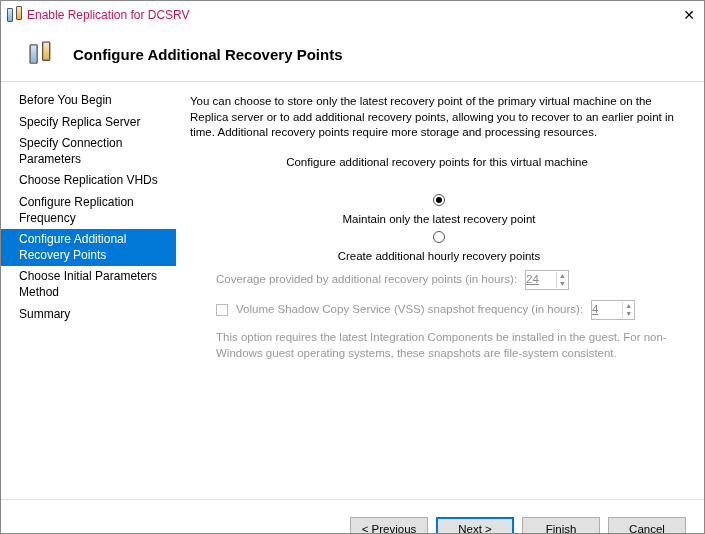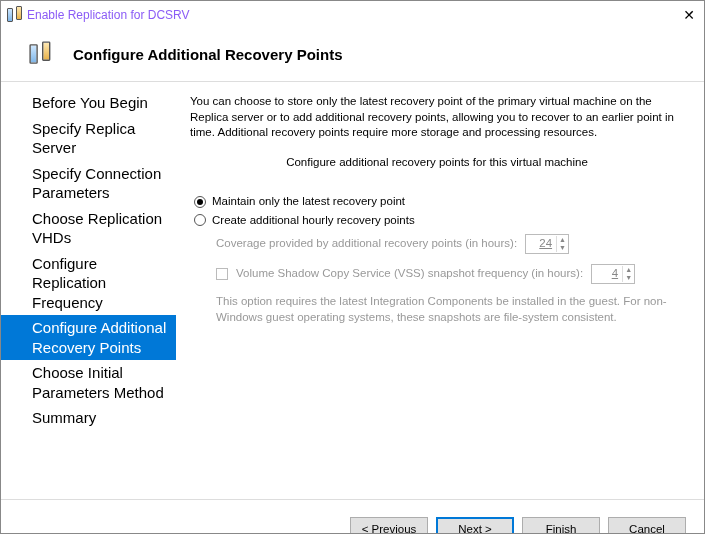--- a/index.html
+++ b/index.html
@@ -16,21 +16,21 @@
   }
   .titlebar {
     display: flex;
     align-items: center;
     padding: 4px 8px 4px 6px;
     height: 28px;
   }
   .titlebar .title-text {
     flex: 1;
     font-size: 12px;
-    color: #8b5cf6;
+    color: #be185d;
   }
   .close-x {
     width: 14px;
     height: 14px;
     font-size: 14px;
     line-height: 14px;
     text-align: center;
     cursor: default;
   }
   .header {
@@ -64,42 +64,43 @@
     display: flex;
     border-top: 1px solid #ddd;
     height: 418px;
   }
   .sidebar {
     width: 175px;
     padding: 8px 0;
     flex-shrink: 0;
   }
   .sidebar-item {
-    padding: 3px 8px 3px 31px;
-    font-size: 15px;
+    padding: 3px 8px 3px 18px;
+    font-size: 12px;
     line-height: 1.3;
     cursor: default;
   }
   .sidebar-item.active {
     background: #0078d7;
     color: #fff;
   }
   .main {
     flex: 1;
     padding: 12px 20px 10px 14px;
     font-size: 11.5px;
     line-height: 1.35;
   }
   .intro { margin-bottom: 14px; }
   .subhead { margin-bottom: 24px; text-align: center; }
   .radio-row {
     display: flex;
     align-items: center;
     gap: 6px;
     margin: 3px 0 3px 4px;
+    flex-direction: column;
   }
   .radio {
     width: 12px;
     height: 12px;
     border: 1px solid #555;
     border-radius: 50%;
     display: inline-flex;
     align-items: center;
     justify-content: center;
     background: #fff;
@@ -128,21 +129,21 @@
     display: inline-flex;
     align-items: center;
     border: 1px solid #bbb;
     background: #fff;
     height: 20px;
     width: 44px;
     color: #888;
   }
   .spin .val {
     flex: 1;
-    text-align: right;
+    text-align: left;
     padding-right: 4px;
     font-size: 11.5px;
     text-decoration: underline;
   }
   .spin .arrows {
     width: 12px;
     display: flex;
     flex-direction: column;
     align-items: center;
     border-left: 1px solid #ddd;

